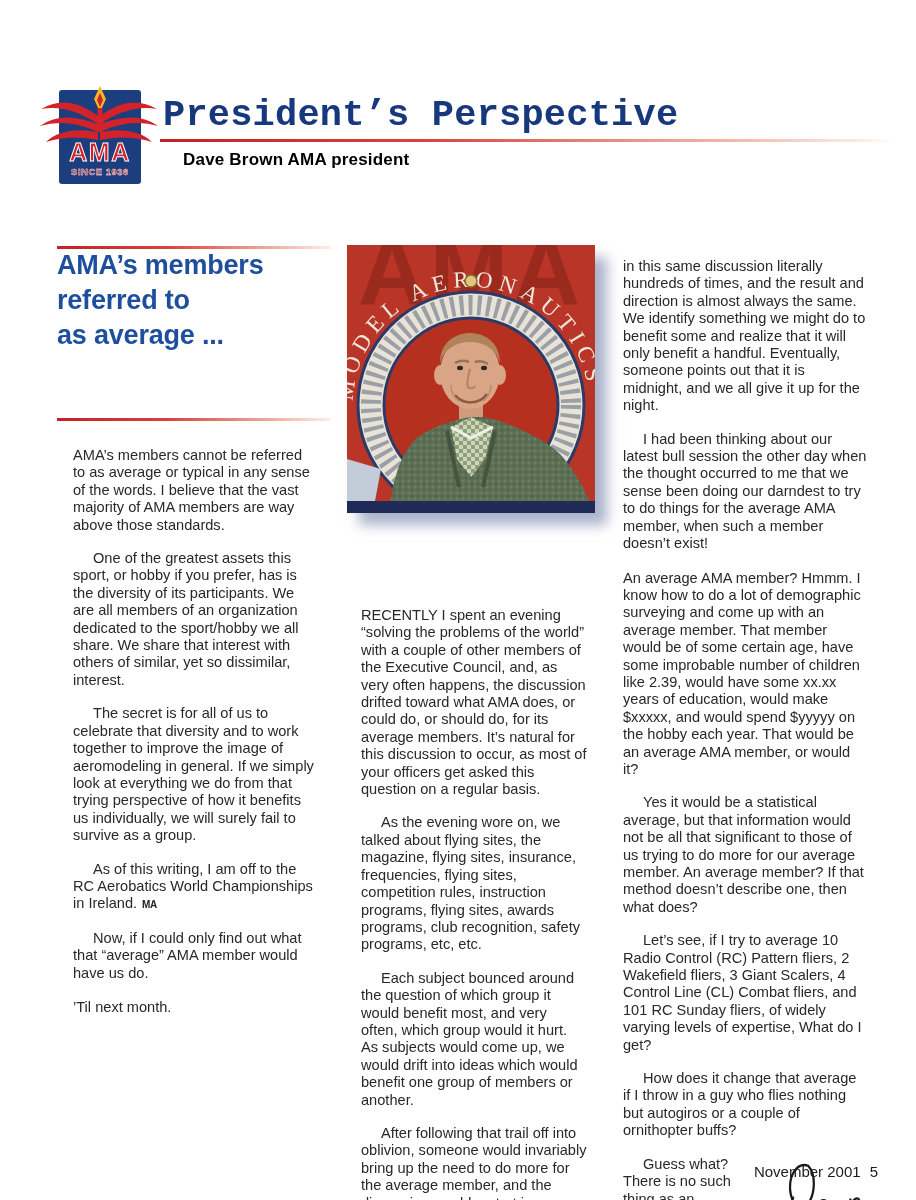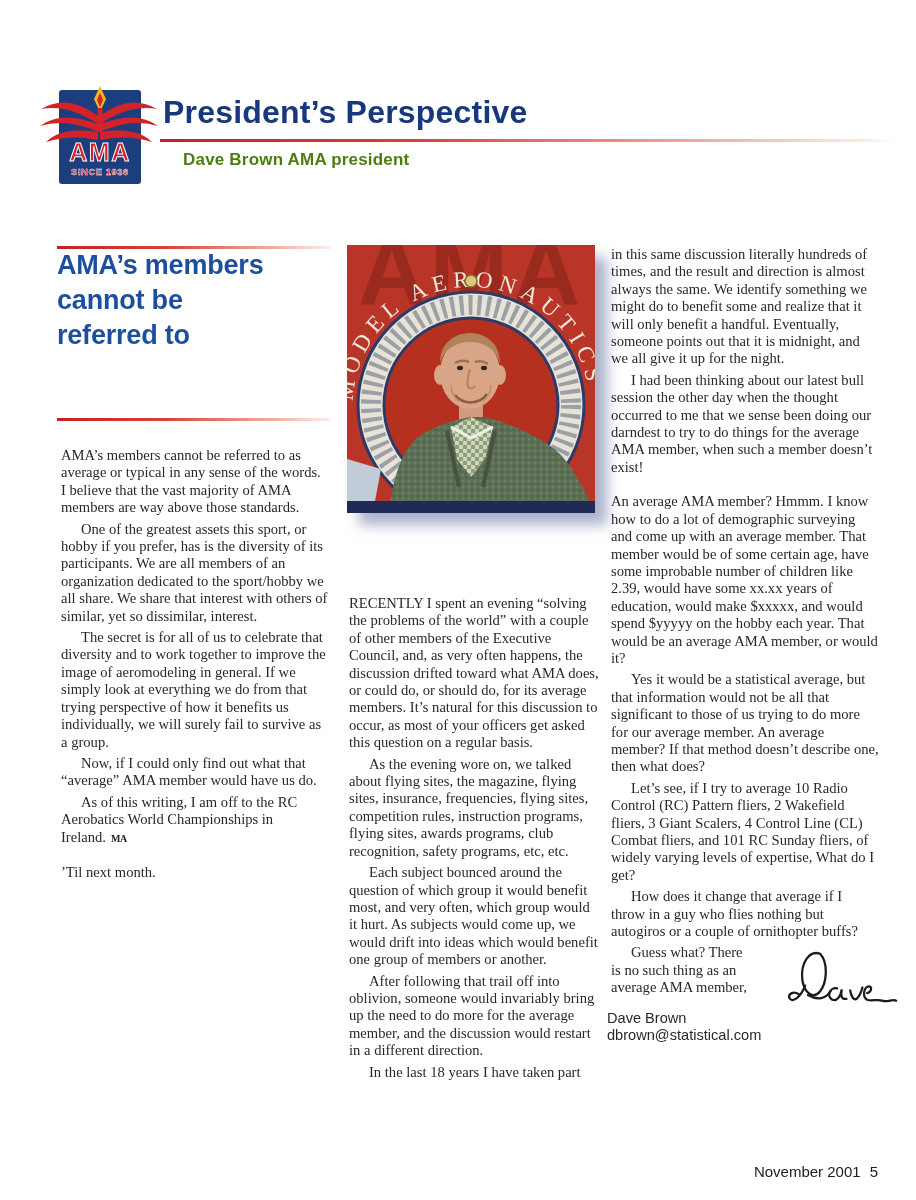--- a/index.html
+++ b/index.html
@@ -4,45 +4,45 @@
 <style>
   html,body { margin:0; padding:0; background:#ffffff; }
   .page {
     position:relative; width:916px; height:1200px; background:#ffffff;
     font-family:"Liberation Sans", sans-serif; color:#2b2728; overflow:hidden;
   }
   
   .logo { position:absolute; left:38px; top:84px; width:124px; height:106px; }
   .page-title {
     position:absolute; left:163px; top:94px; margin:0;
-    font-size:32px; font-weight:bold; color:#17387d; letter-spacing:0.2px;
+    font-size:37px; font-weight:bold; color:#17387d; letter-spacing:0.2px;font-family:Liberation Mono, monospace;
   }
   .title-rule {
     position:absolute; left:160px; top:139px; width:736px; height:3px;
     background:linear-gradient(to right,#c32127 0%,#d8423d 35%,#eda394 70%,#fbe9e2 95%,#ffffff 100%);
   }
   .byline {
     position:absolute; left:183px; top:150px;
-    font-size:17px; font-weight:bold; color:#4d7c0f; letter-spacing:0.2px;
+    font-size:17px; font-weight:bold; color:#000000; letter-spacing:0.2px;
   }
   
   .quote-rule { position:absolute; left:57px; width:274px; height:3px;
     background:linear-gradient(to right,#c32127 0%,#d8423d 40%,#efb2a3 80%,#fcefe9 100%); }
   .rule-top { top:246px; }
   .rule-bottom { top:418px; }
   .pull-quote {
     position:absolute; left:57px; top:248px; width:280px;
     font-size:27px; line-height:35px; font-weight:bold; color:#1d4f9e; letter-spacing:-0.2px;
   }
   
   .col { position:absolute; font-size:14.6px; line-height:17.4px; color:#2b2728; }
   .col-left  { left:57px;  top:430px; width:276px; }
   .col-mid   { left:345px; top:591px; width:258px; }
   .col-right { left:607px; top:242px; width:276px; }
-  .col p { margin:4px;font-family:Liberation Serif, serif; }
+  .col p { margin:16px; }
   .col p.indent { text-indent:20px; }
   .col p.gap { margin-top:17px; }
   .endmark { font-size:10px; font-weight:bold; letter-spacing:-0.5px; margin-left:5px; color:#222; }
   
   .photo {
     position:absolute; left:347px; top:245px; width:248px; height:268px;
     box-shadow:12px 12px 12px rgba(104,116,160,0.55); overflow:hidden; background:#b93527;
   }
   
   .sig-wrap { float:right; width:122px; height:72px; margin:2px 0 2px 6px; }
@@ -83,22 +83,22 @@
     </svg>
   </div>
 
   <h1 class="page-title">President’s Perspective</h1>
   <div class="title-rule"></div>
   <div class="byline">Dave Brown AMA president</div>
 
   <div class="quote-rule rule-top"></div>
   <div class="pull-quote">
       <div>AMA’s members</div>
-      <div>cannot be</div>
       <div>referred to</div>
+      <div>as average ...</div>
     </div>
   <div class="quote-rule rule-bottom"></div>
 
   <figure class="photo" style="margin:0" aria-label="Dave Brown in front of AMA Model Aeronautics seal banner">
     <svg viewBox="0 0 248 268" width="248" height="268" aria-hidden="true">
       <defs>
         <pattern id="check" width="8" height="8" patternUnits="userSpaceOnUse">
           <rect width="8" height="8" fill="#8ea077"></rect>
           <rect width="4" height="4" fill="#cdd6bd"></rect>
           <rect x="4" y="4" width="4" height="4" fill="#cdd6bd"></rect>
@@ -150,22 +150,22 @@
       </g>
 
       <rect x="0" y="256" width="248" height="12" fill="#1f2b56"></rect>
     </svg>
   </figure>
 
   <div class="col col-left">
       <p class="gap">AMA’s members cannot be referred to as average or typical in any sense of the words. I believe that the vast majority of AMA members are way above those standards.</p>
       <p class="indent ">One of the greatest assets this sport, or hobby if you prefer, has is the diversity of its participants. We are all members of an organization dedicated to the sport/hobby we all share. We share that interest with others of similar, yet so dissimilar, interest.</p>
       <p class="indent ">The secret is for all of us to celebrate that diversity and to work together to improve the image of aeromodeling in general. If we simply look at everything we do from that trying perspective of how it benefits us individually, we will surely fail to survive as a group.</p>
+      <p class="indent ">As of this writing, I am off to the RC Aerobatics World Championships in Ireland.<span class="endmark">MA</span></p>
       <p class="indent ">Now, if I could only find out what that “average” AMA member would have us do.</p>
-      <p class="indent ">As of this writing, I am off to the RC Aerobatics World Championships in Ireland.<span class="endmark">MA</span></p>
       <p class="gap">’Til next month.</p>
     </div>
   <div class="col col-mid">
       <p class="">RECENTLY I spent an evening “solving the problems of the world” with a couple of other members of the Executive Council, and, as very often happens, the discussion drifted toward what AMA does, or could do, or should do, for its average members. It’s natural for this discussion to occur, as most of your officers get asked this question on a regular basis.</p>
       <p class="indent ">As the evening wore on, we talked about flying sites, the magazine, flying sites, insurance, frequencies, flying sites, competition rules, instruction programs, flying sites, awards programs, club recognition, safety programs, etc, etc.</p>
       <p class="indent ">Each subject bounced around the question of which group it would benefit most, and very often, which group would it hurt. As subjects would come up, we would drift into ideas which would benefit one group of members or another.</p>
       <p class="indent ">After following that trail off into oblivion, someone would invariably bring up the need to do more for the average member, and the discussion would restart in a different direction.</p>
       <p class="indent ">In the last 18 years I have taken part</p>
     </div>
   <div class="col col-right">

